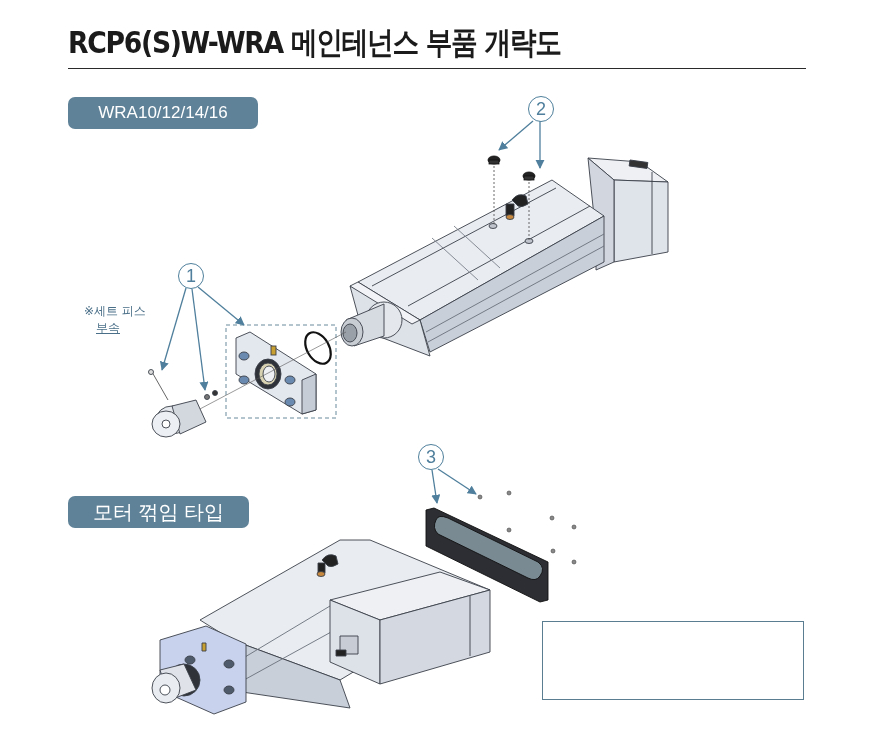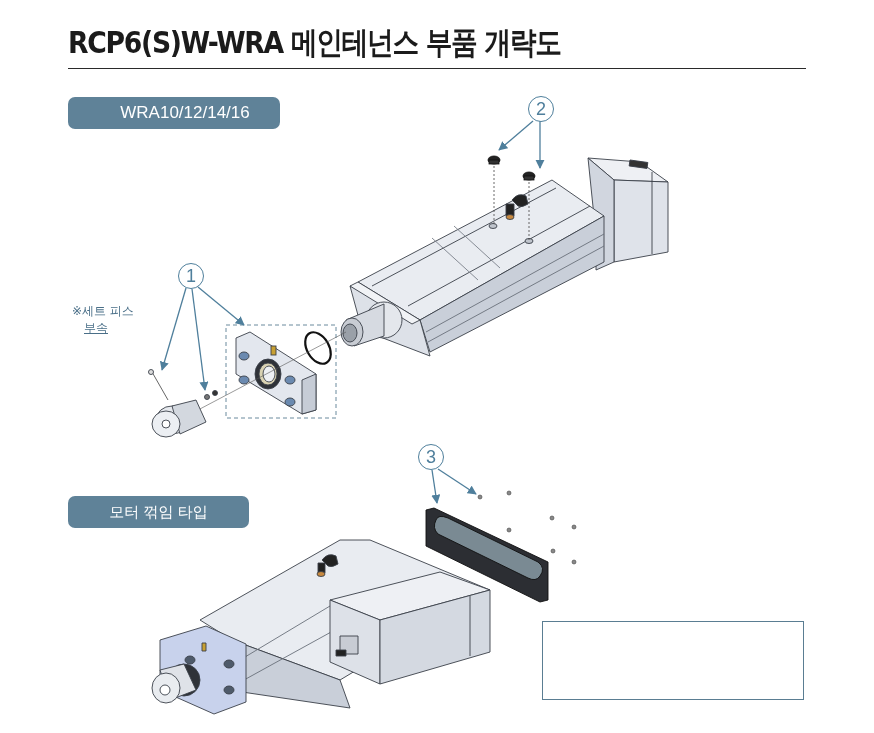--- a/index.html
+++ b/index.html
@@ -5,23 +5,23 @@
   html, body { margin: 0; padding: 0; background: #ffffff; }
   body { width: 874px; height: 733px; position: relative; overflow: hidden;
          font-family: "DejaVu Sans", sans-serif; color: #222; }
   .title { position: absolute; left: 68px; top: 22px; font-size: 31px; font-weight: bold;
            letter-spacing: -1.5px; color: #1b1b1b; font-family: "DejaVu Sans", sans-serif;
            transform: scaleX(0.86); transform-origin: left top; white-space: nowrap; }
   .title-rule { position: absolute; left: 68px; top: 68px; width: 738px; height: 1px; background: #2a2a2a; }
   .pill { position: absolute; background: #5f8298; color: #fff; border-radius: 7px;
           font-family: "Liberation Sans", sans-serif; font-size: 17px; display: flex;
           align-items: center; justify-content: center; }
-  .pill-1 { left: 68px; top: 97px; width: 190px; height: 32px; padding-left: 22px; }
-  .pill-2 { left: 68px; top: 496px; width: 181px; height: 32px; font-size: 15px; }
-  .note { position: absolute; left: 72px; top: 303px; font-size: 12px; color: #4a6f88; line-height: 17px;
+  .pill-1 { left: 68px; top: 97px; width: 190px; height: 32px; }
+  .pill-2 { left: 68px; top: 496px; width: 181px; height: 32px; font-size: 20px; }
+  .note { position: absolute; left: 84px; top: 303px; font-size: 12px; color: #4a6f88; line-height: 17px;
           font-family: "DejaVu Sans", sans-serif; }
   .note .l2 { padding-left: 12px; text-decoration: underline; }
   .callout { position: absolute; width: 26px; height: 26px; border: 1.5px solid #4f7f9c; border-radius: 50%;
              background: #fff; color: #4f7f9c; font-size: 18px; display: flex; align-items: center;
              justify-content: center; font-family: "Liberation Sans", sans-serif; box-sizing: border-box; }
   .legend { position: absolute; left: 542px; top: 621px; width: 262px; height: 79px;
             border: 1.5px solid #5a7d92; box-sizing: border-box; padding: 11px 0 0 13px;
             font-size: 13px; color: #4a6f88; line-height: 19px; font-family: "DejaVu Sans", sans-serif; }
   svg.art { position: absolute; left: 0; top: 0; }
 </style>

